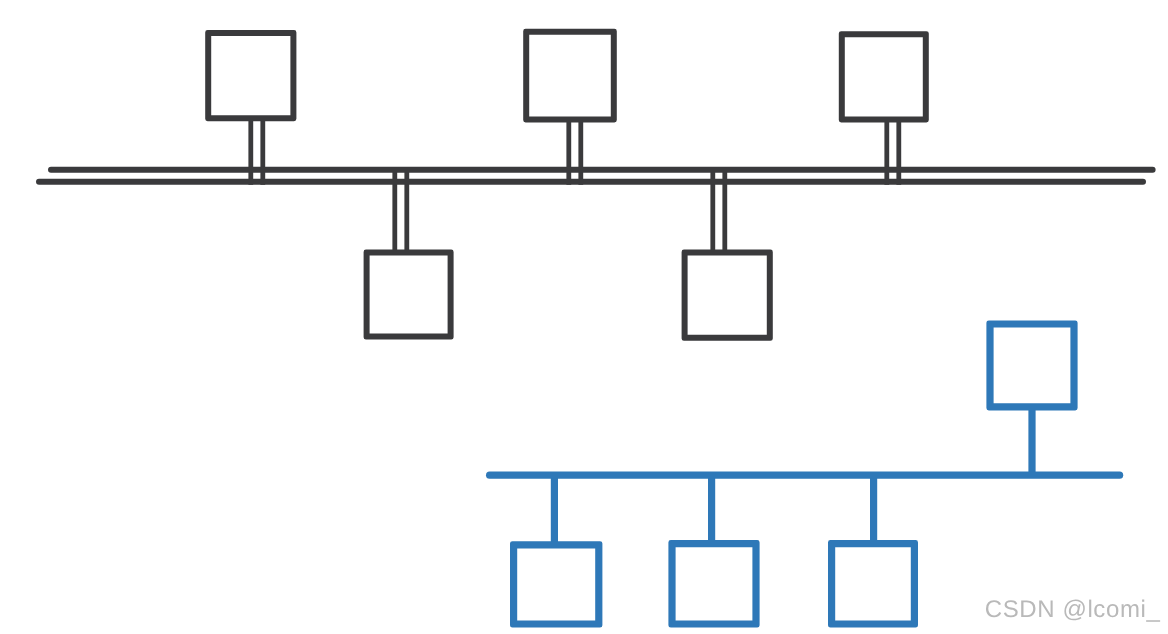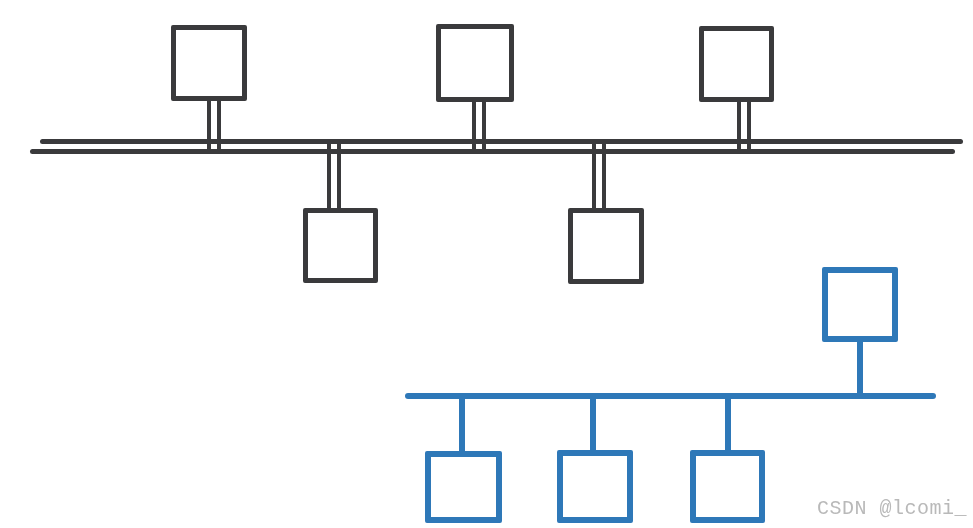--- a/index.html
+++ b/index.html
@@ -54,21 +54,20 @@
   }
   
   .watermark {
     position: absolute;
     right: 6px;
     top: 497px;
     font-size: 20px;
     letter-spacing: 0.5px;
     color: var(--watermark, #b9b9b9);
     user-select: none;
-    font-family: Liberation Mono, monospace;
   }
 </style>
 </head>
 <body>
 
 <div class="stage">
 
   <div>
 
     <div class="dbl-conn" style="left:207px; top:96px; height:58px;"></div>

